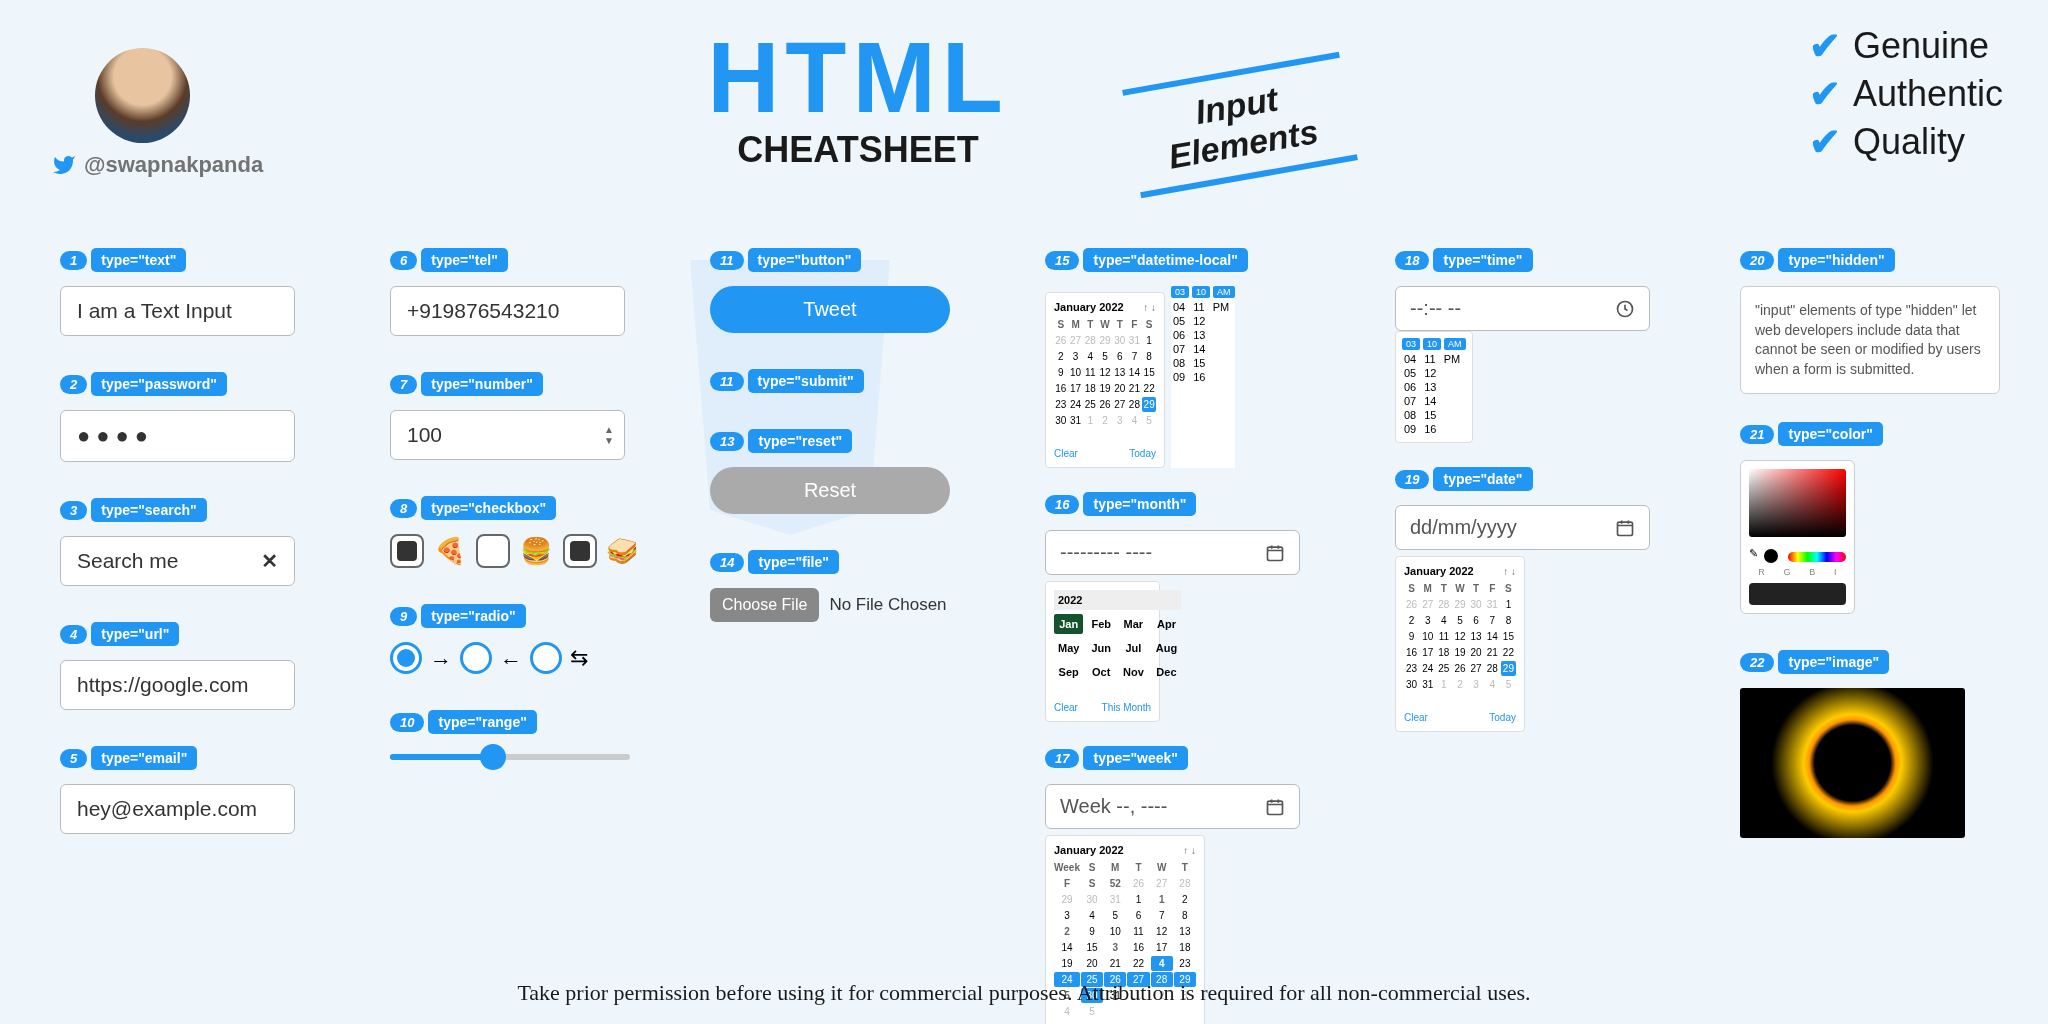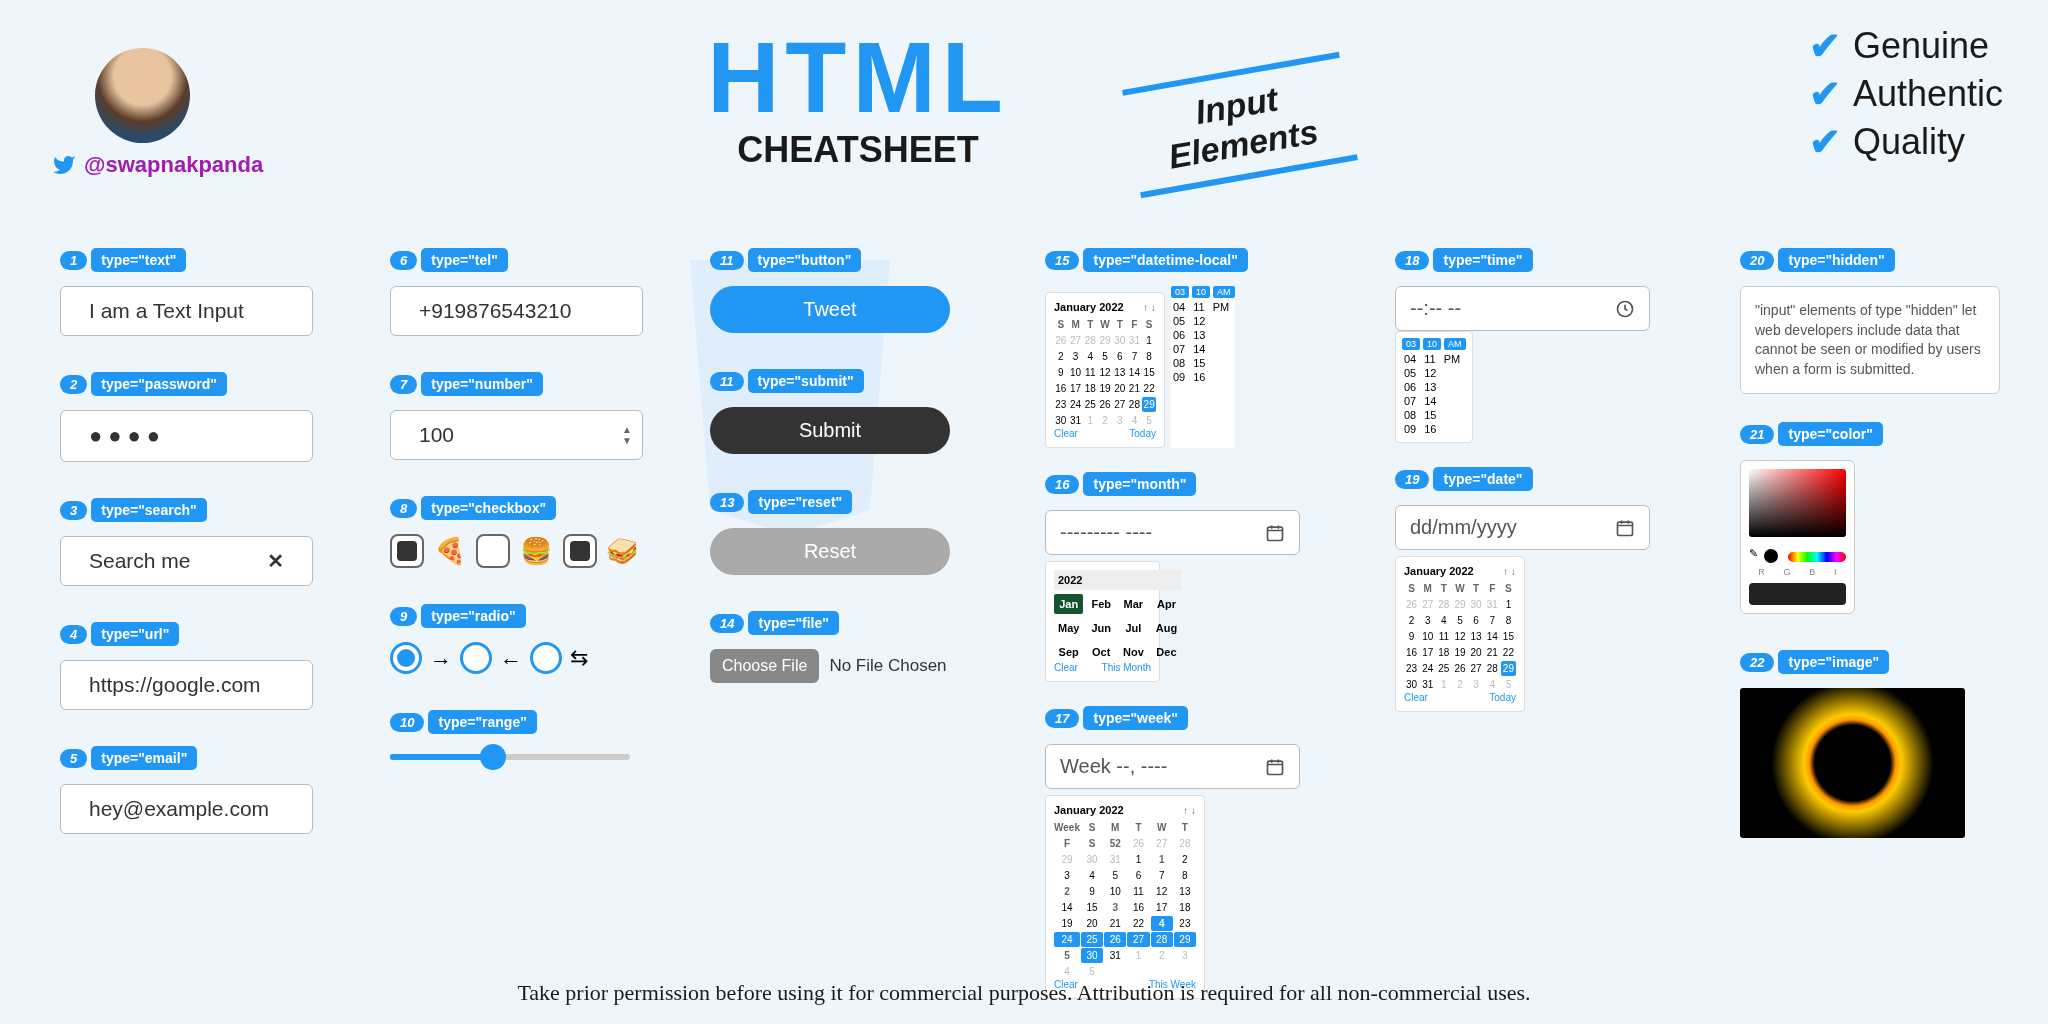--- a/index.html
+++ b/index.html
@@ -9,21 +9,21 @@
     background: #eff6fb; 
     font-family: -apple-system, "Segoe UI", sans-serif;
     position: relative;
     overflow: hidden;
   }
   
   
   .avatar { position: absolute; top: 48px; left: 95px; width: 95px; height: 95px; border-radius: 50%; background: radial-gradient(circle at 50% 30%, #e8c4a0 35%, #5a3c28 55%, #2a4a6a 75%); }
   .handle-row { position: absolute; top: 152px; left: 52px; display: flex; align-items: center; gap: 8px; }
   .twitter-icon { width: 24px; height: 24px; fill: #2196F3; }
-  .handle { font-size: 22px; font-weight: 600; color: #a21caf; }
+  .handle { font-size: 22px; font-weight: 600; color: #737373; }
   
   .title-block { position: absolute; top: 15px; left: 683px; width: 350px; text-align: center; margin-top: 12px; }
   .title { font-size: 100px; font-weight: 800; color: #2196F3; letter-spacing: 6px; line-height: 1; }
   .subtitle { font-size: 36px; font-weight: 700; color: #1a1a1a; letter-spacing: 0px; margin-top: 2px; }
   
   .tag-wrap { position: absolute; top: 60px; left: 1130px; transform: rotate(-10deg); }
   .tag-line { width: 220px; height: 6px; background: #2196F3; margin: 10px 0; }
   .tag-text { font-size: 34px; font-weight: 800; font-style: italic; color: #1a1a1a; text-align: center; }
   .tag-text-row { display: flex; flex-direction: column; align-items: center; }
   
@@ -43,25 +43,25 @@
   
   .item { margin-bottom: 36px; }
   .label-row { display: flex; align-items: center; gap: 4px; margin-bottom: 14px; }
   .num-badge { background: #2196F3; color: #fff; border-radius: 12px; padding: 2px 10px; font-size: 13px; font-weight: 700; font-style: italic; }
   .type-badge { background: #2196F3; color: #fff; border-radius: 5px; padding: 4px 10px; font-size: 14px; font-weight: 600; }
   
   .input-box { 
     border: 1px solid #bbb; 
     background: #fff; 
     border-radius: 6px; 
-    padding: 12px 28px; 
+    padding: 12px 16px; 
     font-size: 21px; 
     color: #333;
     font-family: inherit;
-    width: 253px;
+    width: 235px;
     display: flex;
     align-items: center;
     justify-content: space-between;
   }
   
   .dots { font-size: 22px; letter-spacing: 6px; }
   .search-x { font-size: 20px; font-weight: bold; }
   
   .num-input { position: relative; }
   .spinner { position: absolute; right: 10px; top: 50%; transform: translateY(-50%); display: flex; flex-direction: column; font-size: 10px; color: #666; }
@@ -92,21 +92,21 @@
   .dt-box { border: 1px solid #bbb; background: #fff; border-radius: 6px; padding: 10px 14px; font-size: 20px; color: #555; width: 255px; display: flex; justify-content: space-between; align-items: center; }
   
   .mini-cal { background: #fff; border: 1px solid #ddd; border-radius: 4px; padding: 8px; font-size: 11px; width: 195px; margin-top: 6px; }
   .cal-head { display: flex; justify-content: space-between; align-items: center; margin-bottom: 4px; font-weight: 600; }
   .cal-head .arrows { color: #666; font-size: 10px; }
   .cal-grid { display: grid; grid-template-columns: repeat(7, 1fr); gap: 1px; text-align: center; }
   .cal-grid span { padding: 2px 0; font-size: 10px; }
   .cal-grid .wh { font-weight: 600; color: #666; }
   .cal-grid .prev { color: #bbb; }
   .cal-grid .sel { background: #2196F3; color: #fff; border-radius: 2px; }
-  .cal-foot { display: flex; justify-content: space-between; margin-top: 0; color: #2196F3; font-size: 10px; }
+  .cal-foot { display: flex; justify-content: space-between; margin-top: 20px; color: #2196F3; font-size: 10px; }
   
   .time-col { display: inline-block; vertical-align: top; background: #fff; font-size: 11px; margin-left: 4px; }
   .time-col .th { display: flex; gap: 3px; margin-bottom: 2px; }
   .time-col .th span { background: #2196F3; color: #fff; padding: 1px 4px; border-radius: 2px; font-size: 9px; }
   .time-col .tr { display: flex; gap: 8px; padding: 1px 2px; }
   
   .month-grid { display: grid; grid-template-columns: repeat(4, 1fr); gap: 4px; text-align: center; font-size: 11px; font-weight: bold; }
   .month-grid .mh { background: #eee; padding: 4px; grid-column: 1/5; text-align: left; }
   .month-grid span { padding: 4px; }
   .month-grid .msel { background: #14532d; color: #fff; border-radius: 2px; }
@@ -296,21 +296,20 @@
         <span class="num-badge">11</span>
         <span class="type-badge">type="button"</span>
       </div>
     <button class="btn btn-blue">Tweet</button>
   </div>
   <div class="item">
     <div class="label-row">
         <span class="num-badge">11</span>
         <span class="type-badge">type="submit"</span>
       </div>
-    <button class="btn btn-dark">Submit</button>
   </div>
   <div class="item">
     <div class="label-row">
         <span class="num-badge">13</span>
         <span class="type-badge">type="reset"</span>
       </div>
     <button class="btn btn-gray">Reset</button>
   </div>
   <div class="item">
     <div class="label-row">

